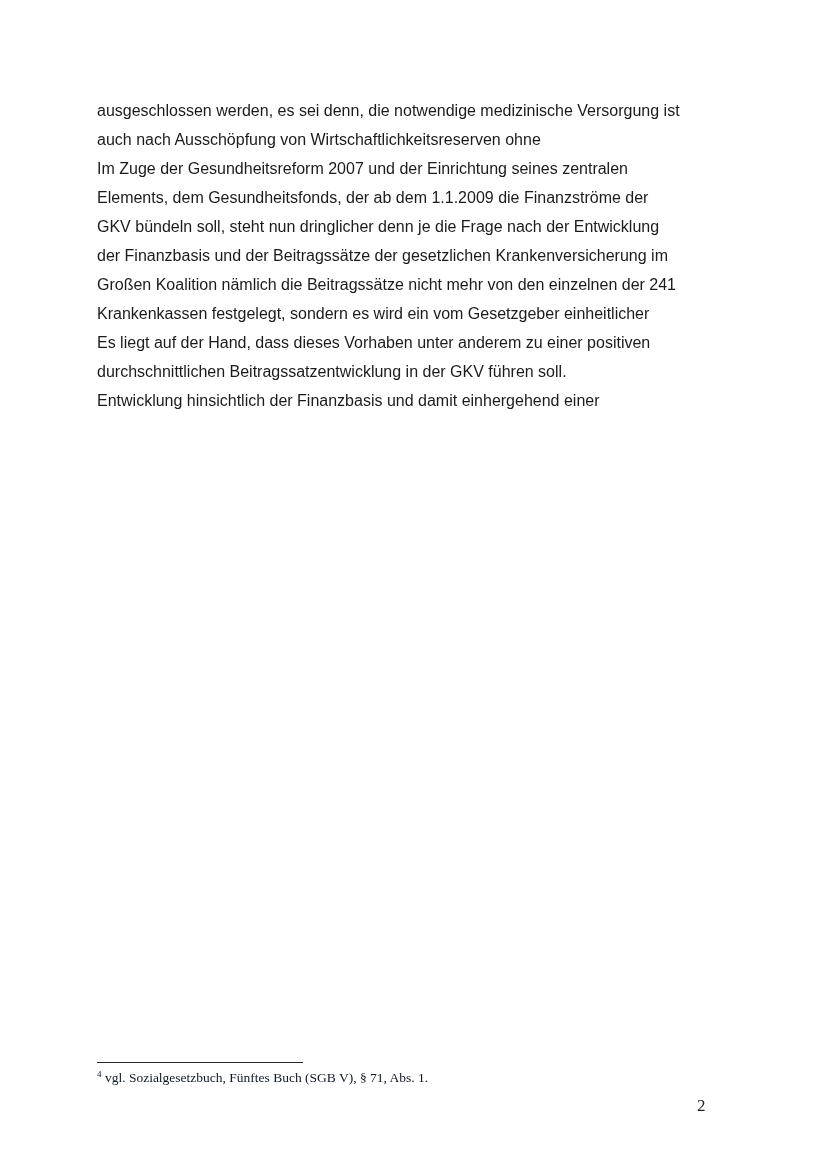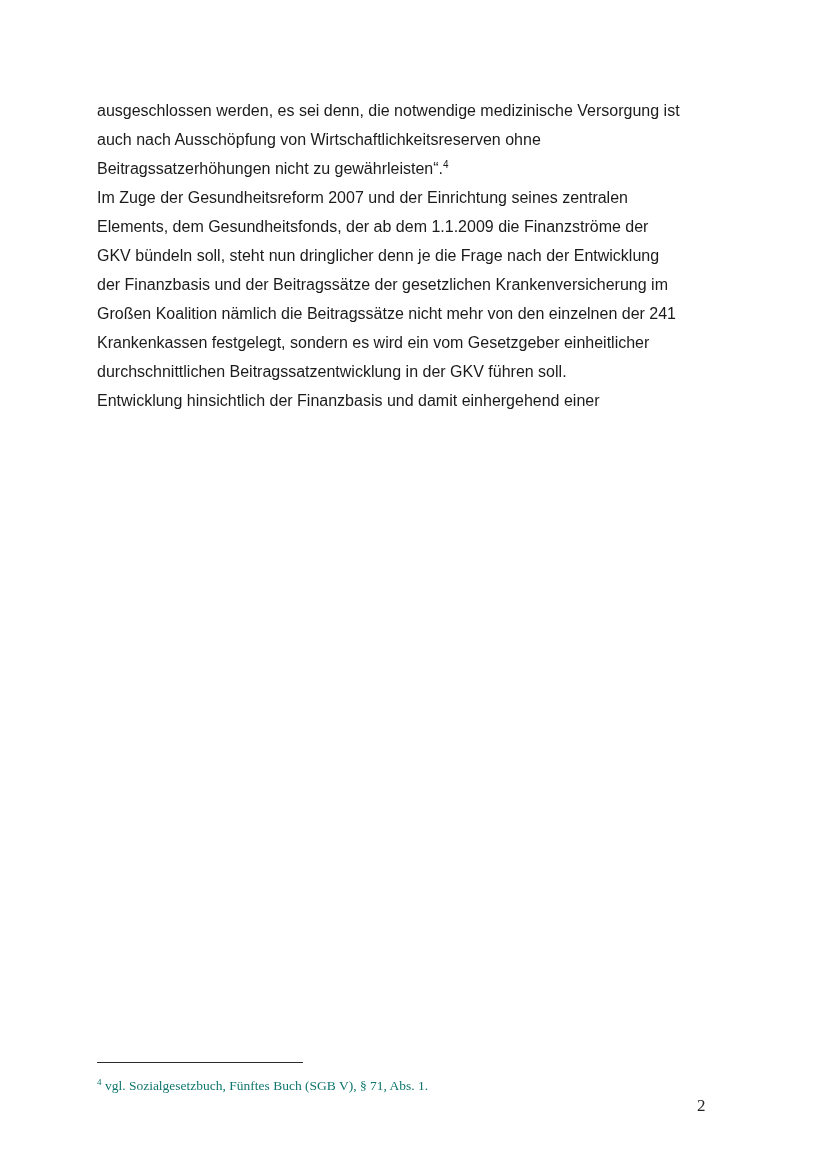--- a/index.html
+++ b/index.html
@@ -42,23 +42,22 @@
     background: #2a2a2a;
   }
   .footnote {
     position: absolute;
     left: 97px;
     top: 1069px;
     width: 600px;
     font-family: "Liberation Serif", serif;
     font-size: 13.5px;
     line-height: 18px;
-    color: #0f766e;
+    color: #0f172a;
     white-space: nowrap;
-    margin-top: 8px;
   }
   .footnote sup {
     font-size: 9px;
     line-height: 0;
     vertical-align: 5px;
   }
   .page-number {
     position: absolute;
     left: 697px;
     top: 1096px;
@@ -68,27 +67,27 @@
   }
 </style>
 </head>
 <body>
 
 <div class="page">
 
   <div class="body-text">
     <div class="line">ausgeschlossen werden, es sei denn, die notwendige medizinische Versorgung ist</div>
     <div class="line">auch nach Ausschöpfung von Wirtschaftlichkeitsreserven ohne</div>
-    <div class="line"><span>Beitragssatzerhöhungen nicht zu gewährleisten“.</span><sup class="fn-ref">4</sup></div>
     <div class="line">Im Zuge der Gesundheitsreform 2007 und der Einrichtung seines zentralen</div>
     <div class="line">Elements, dem Gesundheitsfonds, der ab dem 1.1.2009 die Finanzströme der</div>
     <div class="line">GKV bündeln soll, steht nun dringlicher denn je die Frage nach der Entwicklung</div>
     <div class="line">der Finanzbasis und der Beitragssätze der gesetzlichen Krankenversicherung im</div>
     <div class="line">Großen Koalition nämlich die Beitragssätze nicht mehr von den einzelnen der 241</div>
     <div class="line">Krankenkassen festgelegt, sondern es wird ein vom Gesetzgeber einheitlicher</div>
+    <div class="line">Es liegt auf der Hand, dass dieses Vorhaben unter anderem zu einer positiven</div>
     <div class="line">durchschnittlichen Beitragssatzentwicklung in der GKV führen soll.</div>
     <div class="line">Entwicklung hinsichtlich der Finanzbasis und damit einhergehend einer</div>
   </div>
 
   <div class="footnote-rule"></div>
 
   <div class="footnote"><sup>4</sup> <span>vgl. Sozialgesetzbuch, Fünftes Buch (SGB V), § 71, Abs. 1.</span></div>
 
   <div class="page-number">2</div>
 

